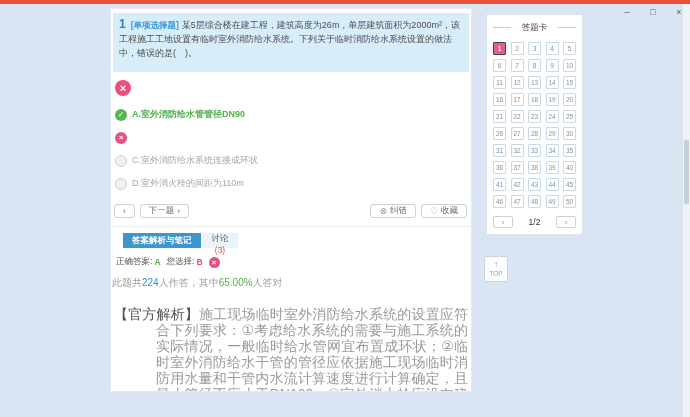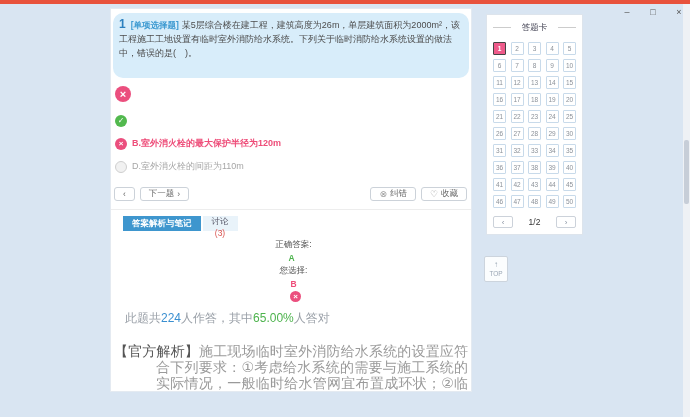--- a/index.html
+++ b/index.html
@@ -7,21 +7,21 @@
   .screen { position:relative; width:690px; height:417px; background:#d9e5f2; overflow:hidden; }
 
   .accent-strip { position:absolute; left:0; top:0; width:690px; height:4px; background:#e8523c; }
 
   .win-controls { position:absolute; top:7px; right:6px; display:flex; gap:16px; color:#555; font-size:9px; line-height:10px; }
   .win-controls span { width:10px; text-align:center; cursor:default; }
 
   
   .panel { position:absolute; left:110px; top:8px; width:362px; height:384px; background:#fff; border:1px solid #e4eaf1; overflow:hidden; }
 
-  .qbox { margin:4px 2px 0; padding:4px 6px 18px; background:#d8edfa; font-size:9px; line-height:14px; color:#4c4c4c;border-radius:10px; }
+  .qbox { margin:4px 2px 0; padding:4px 6px 12px; background:#d8edfa; font-size:9px; line-height:14px; color:#4c4c4c; }
   .qnum { color:#2c80bf; font-weight:bold; font-size:12px; margin-right:5px; }
   .qtag { color:#3d9ad1; font-weight:bold; font-size:8.5px; margin-right:3px; }
 
   .badge { margin:8px 0 0 4px; width:16px; height:16px; border-radius:50%; background:#eb4f7e; color:#fff; font-size:11px; font-weight:bold; display:flex; align-items:center; justify-content:center; }
 
   .options { margin:12px 0 0 4px; }
   .opt { display:flex; align-items:center; gap:5px; margin-bottom:10px; height:13px; font-size:9px; font-weight:bold; cursor:default; }
   .oicon { width:12px; height:12px; border-radius:50%; display:flex; align-items:center; justify-content:center; font-size:8px; color:#fff; flex:0 0 12px; }
   .opt.correct { color:#4db34d; }  .opt.correct .oicon { background:#52b94e; }
   .opt.wrong   { color:#ee4d79; }  .opt.wrong .oicon   { background:#eb4f7e; }
@@ -34,26 +34,26 @@
   .spacer { flex:1; }
 
   .divider { border-top:1px solid #ededed; margin-top:8px; }
 
   .tabs { display:flex; margin:6px 12px 0 12px; }
   .tab { height:15px; display:flex; align-items:center; padding:0 9px; font-size:8.5px; cursor:default; }
   .tab.active { background:#3e96ce; color:#fff; font-weight:bold; }
   .tab.inactive { background:#e9f3fa; color:#556; margin-left:2px;flex-direction:column; }
   .tab .count { color:#d9534f; }
 
-  .answer-row { margin:8px 0 0 5px; font-size:8.5px; color:#555; display:flex; align-items:center; gap:2px;flex-direction:column; }
+  .answer-row { margin:8px 0 0 5px; font-size:8.5px; color:#555; display:flex; align-items:center; gap:2px; }
   .val-green { color:#4db34d; font-weight:bold; margin-right:4px; }
   .val-red { color:#ee4d79; font-weight:bold; }
   .mini-x { width:11px; height:11px; border-radius:50%; background:#eb4f7e; color:#fff; font-size:8px; font-weight:bold; display:flex; align-items:center; justify-content:center; margin-left:4px; }
 
-  .stats-row { margin:8px 0 0 14px; font-size:12px; color:#9aa0a8; }
+  .stats-row { margin:8px 0 0 1px; font-size:10px; color:#9aa0a8; }
   .stat-blue { color:#3a8fd0; }
   .stat-green { color:#4db34d; }
 
   .analysis { margin:16px 3px 0; font-size:14px; line-height:16px; color:#9a9a9a; padding-left:42px; text-indent:-42px; text-align:justify; }
   .analysis .heading { color:#555; }
 
   
   .card { position:absolute; left:486px; top:14px; width:97px; background:#fff; border:1px solid #dde4ec; padding:6px 6px 6px; }
   .card-title { display:flex; align-items:center; gap:11px; font-size:8.5px; color:#445; height:13px; }
   .tline { flex:1; border-top:1px solid #ccc; }
@@ -88,24 +88,28 @@
       <span class="qnum">1</span><span class="qtag">[单项选择题]</span><span class="qtext">某5层综合楼在建工程，建筑高度为26m，单层建筑面积为2000m²，该工程施工工地设置有临时室外消防给水系统。下列关于临时消防给水系统设置的做法中，错误的是(　)。</span>
     </div>
 
     <div class="badge">
       <span>×</span>
     </div>
 
     <div class="options">
         <div class="opt correct">
           <span class="oicon">✓</span>
+          <span>A.室外消防给水管管径DN90</span>
         </div>
         <div class="opt wrong">
           <span class="oicon">×</span>
-          <span>B.室外消火栓的最大保护半径为120m</span>
+        </div>
+        <div class="opt none">
+          <span class="oicon"></span>
+          <span>C.室外消防给水系统连接成环状</span>
         </div>
         <div class="opt none">
           <span class="oicon"></span>
           <span>D.室外消火栓的间距为110m</span>
         </div>
       </div>
 
     <div class="navrow">
       <button class="btn">‹</button>
       <button class="btn next">

